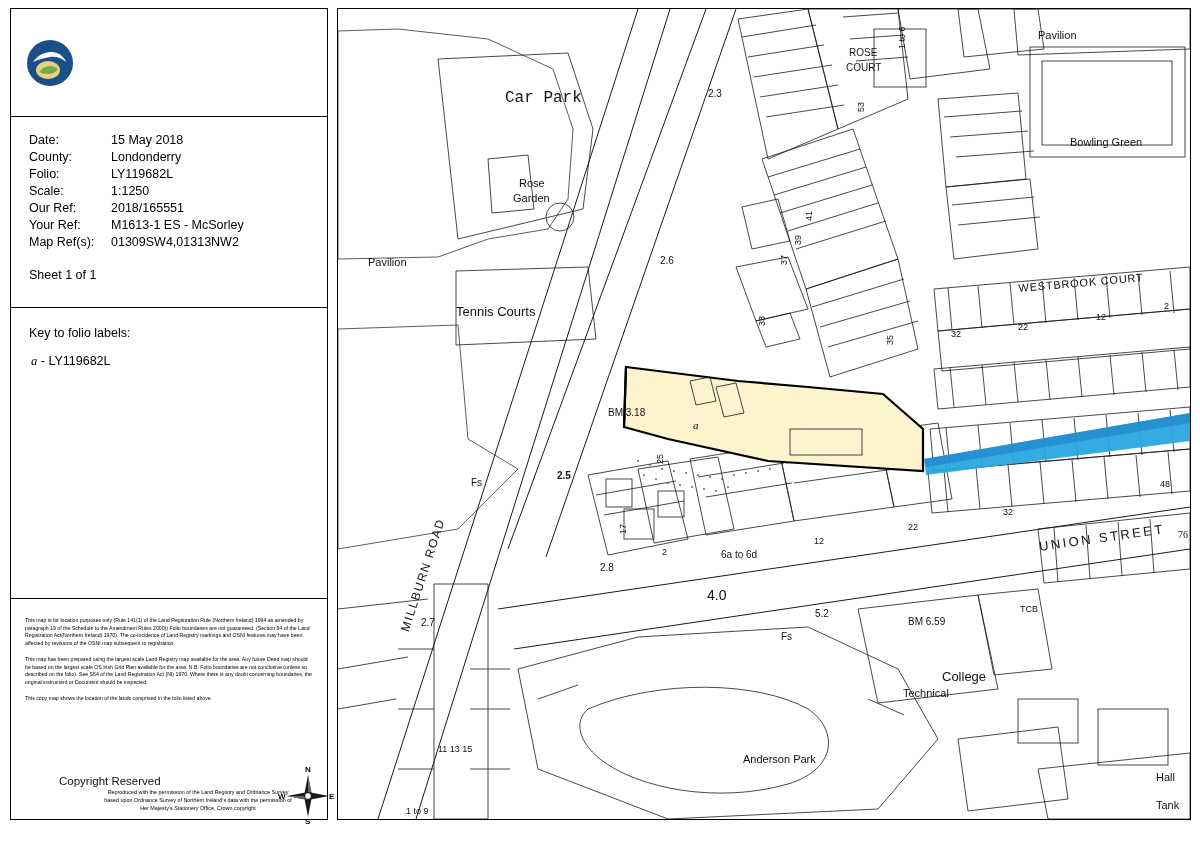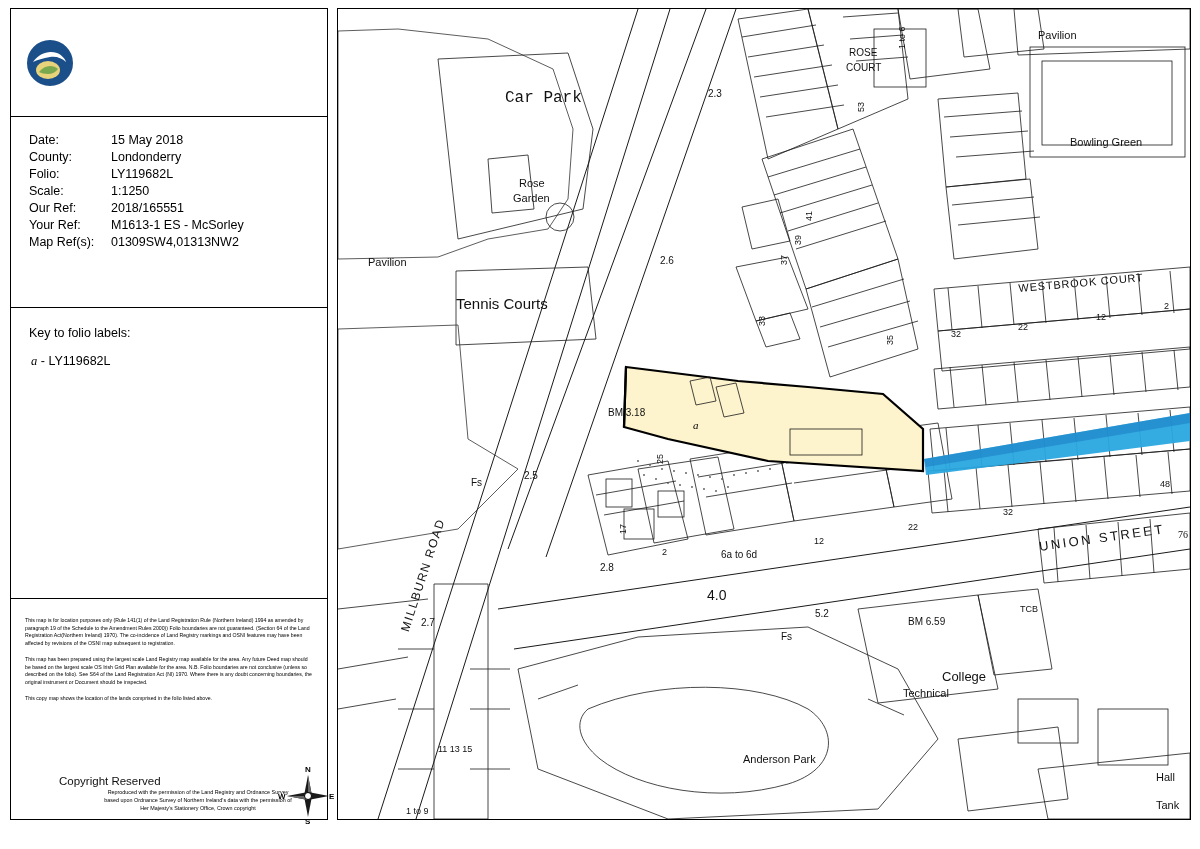--- a/index.html
+++ b/index.html
@@ -233,20 +233,21 @@
             <tr>
               <td class="k">Your Ref:</td>
               <td>M1613-1 ES - McSorley</td>
             </tr>
             <tr>
               <td class="k">Map Ref(s):</td>
               <td>01309SW4,01313NW2</td>
             </tr>
           </tbody>
       </table>
+      <div class="sheet">Sheet 1 of 1</div>
     </div>
 
     <div class="panel-key">
       <div class="key-title">Key to folio labels:</div>
       <div class="key-row">
         <i>a</i>
         <span>-</span>
         <span>LY119682L</span>
       </div>
     </div>
@@ -401,42 +402,42 @@
         <circle cx="378" cy="482" r="0.9"></circle>
           <circle cx="390" cy="478" r="0.9"></circle>
       </g>
     </svg>
 
     <div id="map-text-layer">
         <div class="maplabel" style="left: 167px; top: 80px; font-size: 16px; font-family: Liberation Mono, monospace;">Car Park</div>
         <div class="maplabel" style="left: 181px; top: 168px; font-size: 11px;">Rose</div>
         <div class="maplabel" style="left: 175px; top: 183px; font-size: 11px;">Garden</div>
         <div class="maplabel" style="left: 30px; top: 247px; font-size: 11px;">Pavilion</div>
-        <div class="maplabel" style="left: 118px; top: 286px; font-size: 15px;">Tennis Courts</div>
+        <div class="maplabel" style="left: 118px; top: 295px; font-size: 13px;">Tennis Courts</div>
         <div class="maplabel" style="left: 511px; top: 38px; font-size: 10px;">ROSE</div>
         <div class="maplabel" style="left: 508px; top: 53px; font-size: 10px;">COURT</div>
         <div class="maplabel" style="left: 700px; top: 20px; font-size: 11px;">Pavilion</div>
         <div class="maplabel" style="left: 732px; top: 127px; font-size: 11px;">Bowling Green</div>
         <div class="maplabel" style="left: 680px; top: 273px; font-size: 11px; transform-origin: left top; transform: rotate(-5deg); letter-spacing: 0.8px;">WESTBROOK COURT</div>
         <div class="maplabel" style="left: 700px; top: 530px; font-size: 13px; transform-origin: left top; transform: rotate(-8deg); letter-spacing: 2.5px;">UNION STREET</div>
         <div class="maplabel" style="left: 60px; top: 620px; font-size: 12px; transform-origin: left top; transform: rotate(-72deg); letter-spacing: 1.5px;">MILLBURN ROAD</div>
         <div class="maplabel" style="left: 405px; top: 744px; font-size: 11px;">Anderson Park</div>
         <div class="maplabel" style="left: 565px; top: 646px; font-size: 11px; margin-top: 32px;">Technical</div>
         <div class="maplabel" style="left: 604px; top: 660px; font-size: 13px;">College</div>
         <div class="maplabel" style="left: 818px; top: 762px; font-size: 11px;">Hall</div>
         <div class="maplabel" style="left: 818px; top: 790px; font-size: 11px;">Tank</div>
         <div class="maplabel" style="left: 383px; top: 540px; font-size: 10px;">6a to 6d</div>
         <div class="maplabel" style="left: 270px; top: 398px; font-size: 10px;">BM 3.18</div>
         <div class="maplabel" style="left: 570px; top: 607px; font-size: 10px;">BM 6.59</div>
         <div class="maplabel" style="left: 682px; top: 595px; font-size: 9px;">TCB</div>
         <div class="maplabel" style="left: 133px; top: 468px; font-size: 10px;">Fs</div>
         <div class="maplabel" style="left: 443px; top: 622px; font-size: 10px;">Fs</div>
         <div class="maplabel" style="left: 370px; top: 79px; font-size: 10px;">2.3</div>
         <div class="maplabel" style="left: 322px; top: 246px; font-size: 10px;">2.6</div>
-        <div class="maplabel" style="left: 186px; top: 461px; font-size: 10px;">2.5</div>
+        <div class="maplabel" style="left: 219px; top: 461px; font-size: 10px; font-weight: bold;">2.5</div>
         <div class="maplabel" style="left: 262px; top: 553px; font-size: 10px;">2.8</div>
         <div class="maplabel" style="left: 83px; top: 608px; font-size: 10px;">2.7</div>
         <div class="maplabel" style="left: 369px; top: 578px; font-size: 14px;">4.0</div>
         <div class="maplabel" style="left: 477px; top: 599px; font-size: 10px;">5.2</div>
         <div class="maplabel" style="left: 100px; top: 735px; font-size: 9px;">11 13 15</div>
         <div class="maplabel" style="left: 68px; top: 797px; font-size: 9px;">1 to 9</div>
         <div class="maplabel" style="left: 324px; top: 538px; font-size: 9px;">2</div>
         <div class="maplabel" style="left: 476px; top: 527px; font-size: 9px;">12</div>
         <div class="maplabel" style="left: 570px; top: 513px; font-size: 9px;">22</div>
         <div class="maplabel" style="left: 665px; top: 498px; font-size: 9px;">32</div>

